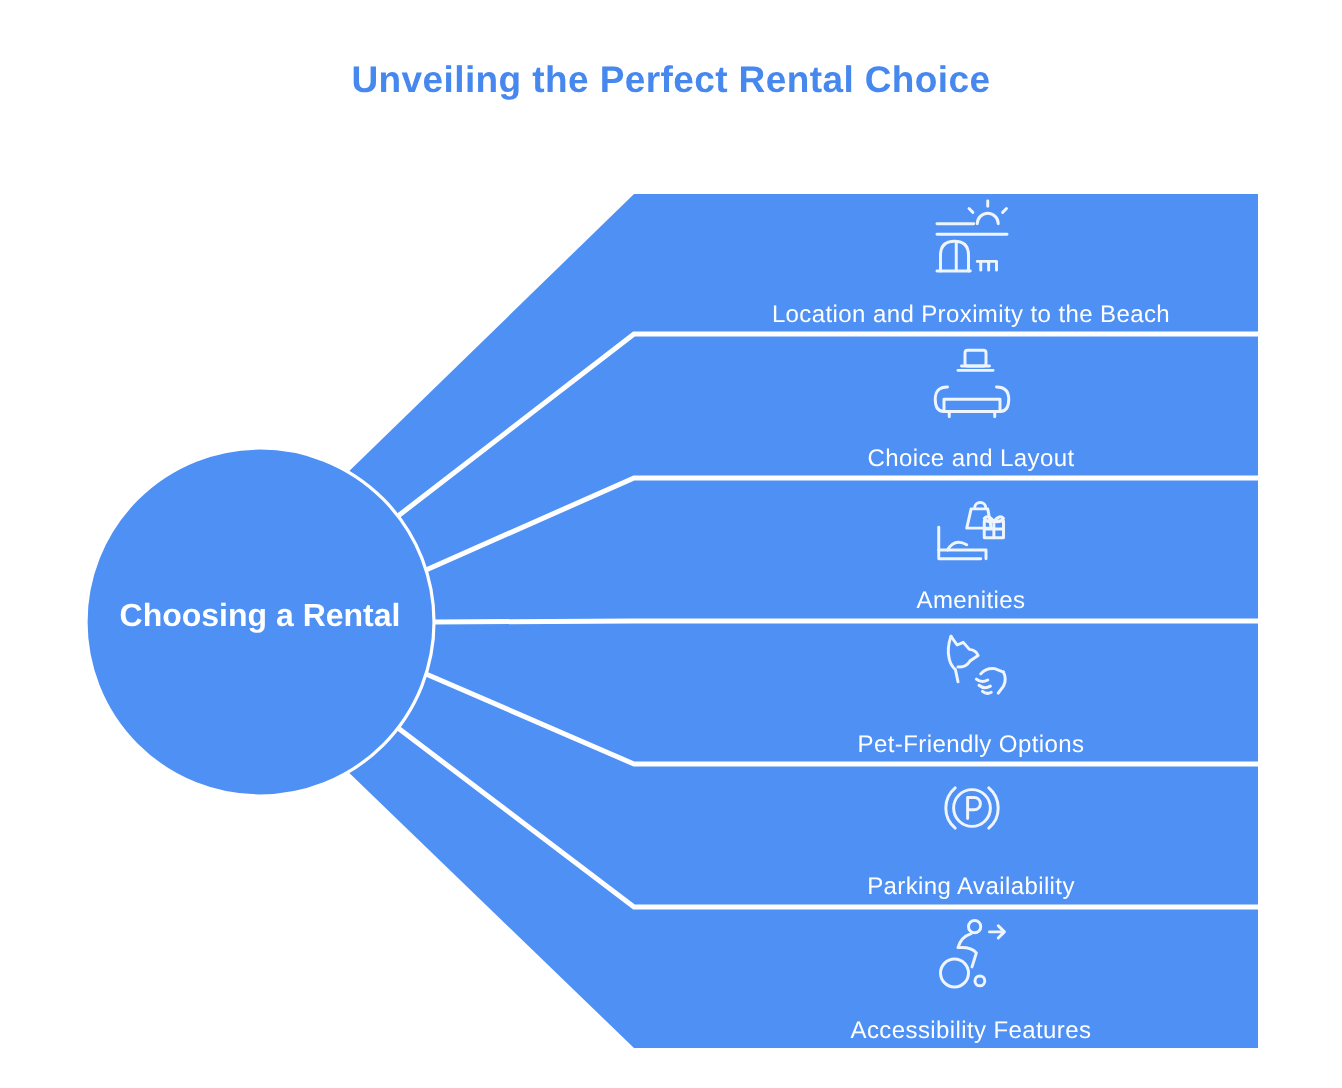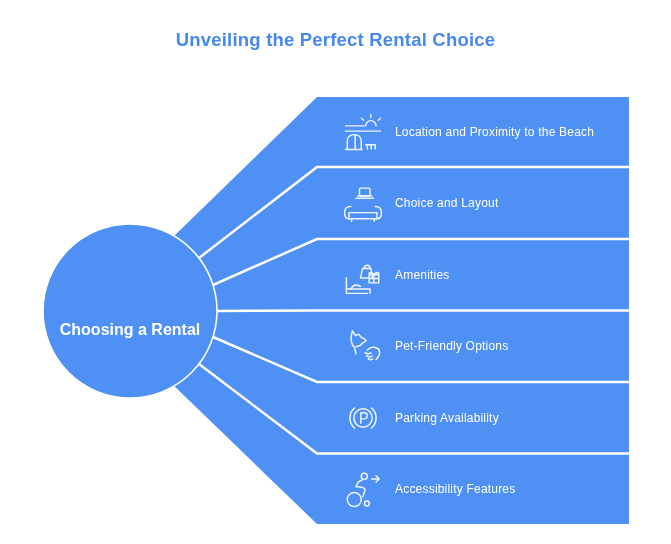--- a/index.html
+++ b/index.html
@@ -15,25 +15,25 @@
     position:relative;width:671px;height:544px;background:var(--bg);
     font-family:"Liberation Sans", sans-serif;overflow:hidden;
   }
   .title{
     position:absolute;top:29px;left:0;width:671px;text-align:center;
     font-size:18.5px;font-weight:bold;color:var(--title-blue);letter-spacing:.2px;
   }
   .fan-svg{position:absolute;left:0;top:0;}
   .center-label{
     position:absolute;left:40px;top:300px;width:180px;text-align:center;
-    color:var(--label);font-size:16px;font-weight:bold;margin-top:21px;
+    color:var(--label);font-size:16px;font-weight:bold;
   }
   .row{
     position:absolute;left:317px;width:312px;height:69px;
-    display:flex;align-items:center;padding-left:25px;box-sizing:border-box;gap:11px;
+    display:flex;align-items:center;padding-left:25px;box-sizing:border-box;gap:11px;flex-direction:column;
   }
   .row .icon{width:42px;height:42px;flex:0 0 42px;display:block;}
   .icon svg{width:42px;height:42px;display:block;}
   .icon svg *{stroke:var(--icon);fill:none;stroke-width:1.7;stroke-linecap:round;stroke-linejoin:round;}
   .row .label{color:var(--label);font-size:12px;letter-spacing:.2px;white-space:nowrap;}
 </style>
 </head>
 <body>
 
 <div class="stage">

